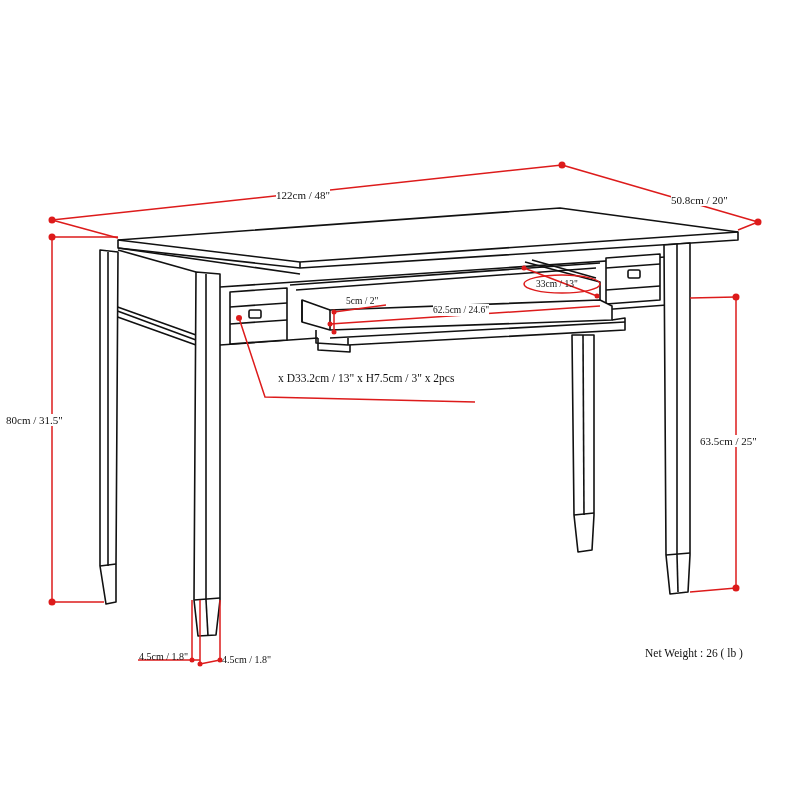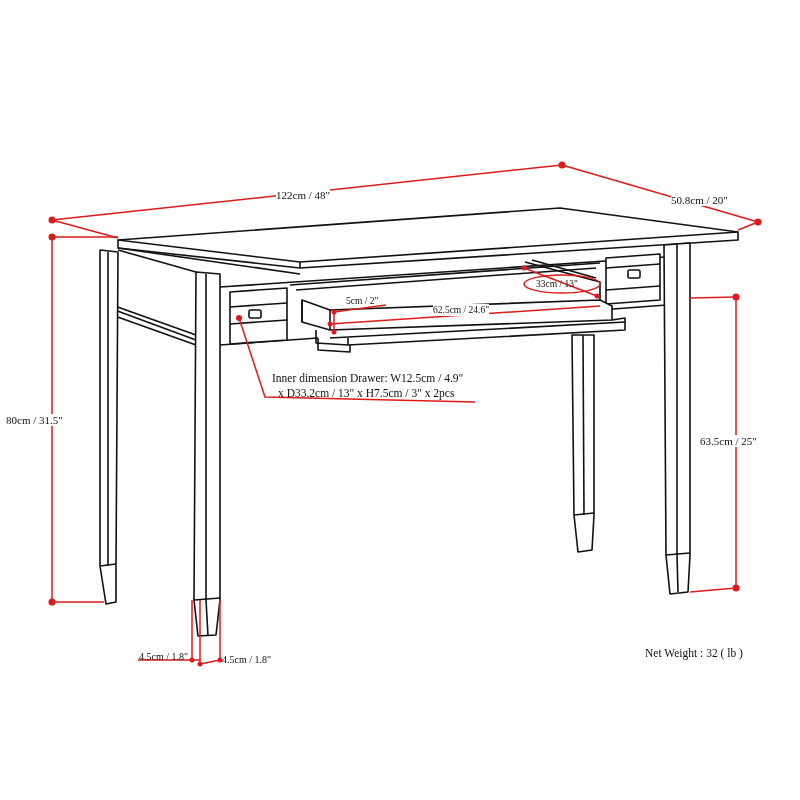--- a/index.html
+++ b/index.html
@@ -126,16 +126,15 @@
 <div class="lbl" style="left:671px; top:194px;">50.8cm / 20"</div>
 <div class="lbl" style="left:6px; top:414px;">80cm / 31.5"</div>
 <div class="lbl" style="left:700px; top:435px;">63.5cm / 25"</div>
 <div class="lbl nobg" style="left:139px; top:651px; font-size:10px;">4.5cm / 1.8"</div>
 <div class="lbl nobg" style="left:222px; top:654px; font-size:10px;">4.5cm / 1.8"</div>
 <div class="lbl nobg" style="left:346px; top:295px; font-size:9.5px;">5cm / 2"</div>
 <div class="lbl" style="left:433px; top:304px; font-size:9.5px;">62.5cm / 24.6"</div>
 <div class="lbl nobg" style="left:536px; top:278px; font-size:9.5px;">33cm / 13"</div>
 
 <div class="note" style="left:272px; top:371px;">
-  <div>Inner dimension Drawer: W12.5cm / 4.9"</div>
   <div style="padding-left:6px;">x D33.2cm / 13" x H7.5cm / 3" x 2pcs</div>
 </div>
-<div class="note" style="left:645px; top:646px;">Net Weight : 32 ( lb )</div>
+<div class="note" style="left:645px; top:646px;">Net Weight : 26 ( lb )</div>
 
 </body></html>

